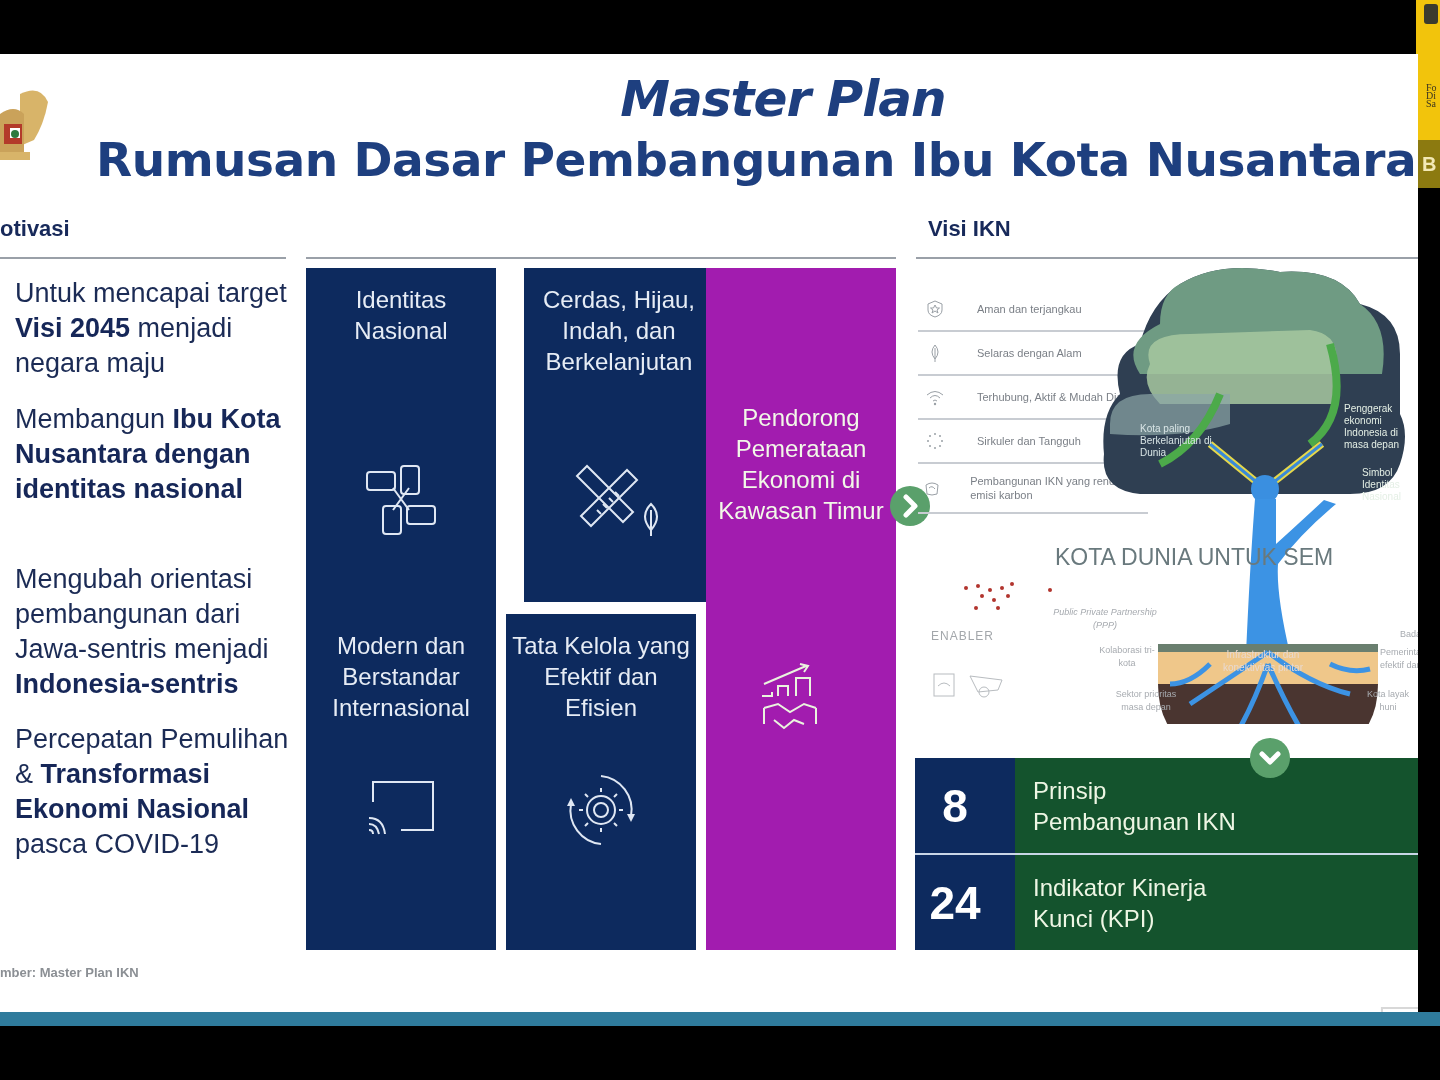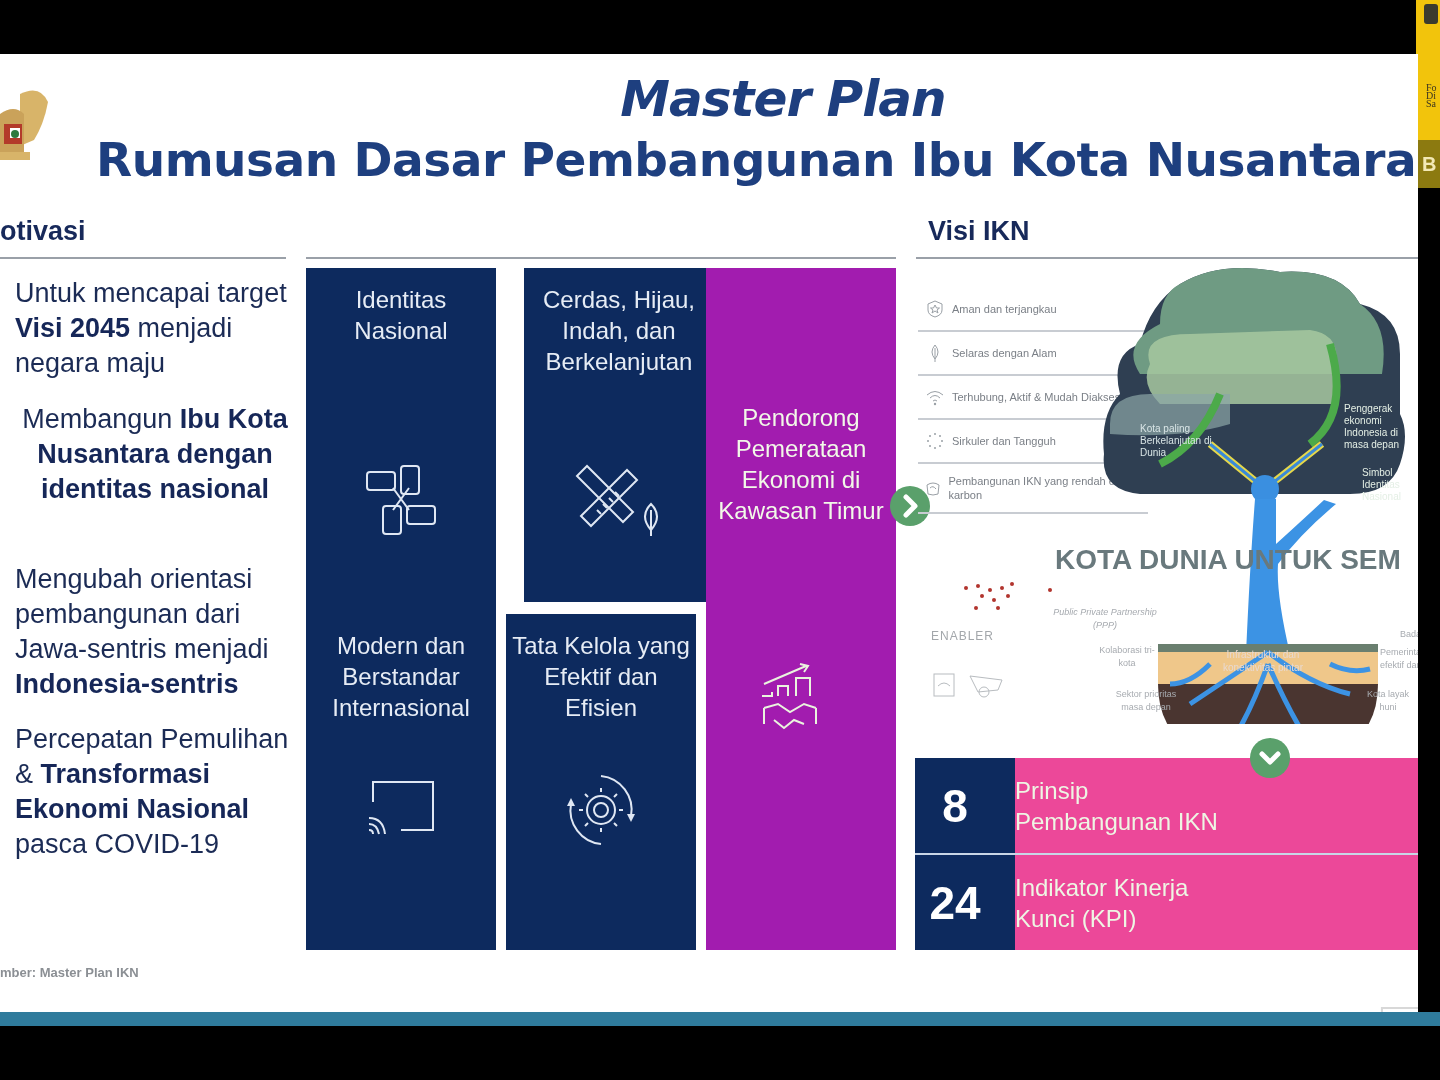--- a/index.html
+++ b/index.html
@@ -8,48 +8,48 @@
   .bottom-bar { position:absolute; left:0; top:1012px; width:1440px; height:14px; background:#2f7b9c; }
   .gold-panel { position:absolute; left:1416px; top:0; width:24px; height:188px; background:#f2c40c; }
   .gold-btn { position:absolute; left:1416px; top:140px; width:24px; height:48px; background:#8c7a10; color:#f3e9b5; font-weight:bold; font-size:20px; line-height:48px; padding-left:6px; box-sizing:border-box; overflow:hidden; }
   .gold-logo { position:absolute; left:1424px; top:4px; width:14px; height:20px; background:#3b3b2e; border-radius:3px; }
   .gold-text { position:absolute; left:1426px; top:84px; font-size:10px; line-height:8px; color:#3b3520; font-family:"Liberation Serif", serif; font-weight:normal; }
 
   .emblem { position:absolute; left:0; top:30px; width:52px; height:88px; }
   .title1 { position:absolute; left:0; width:1566px; top:16px; text-align:center; font-size:50px; font-weight:bold; font-style:italic; color:#1e3f7f; font-family:"DejaVu Sans", sans-serif; letter-spacing:-1px; }
   .title2 { position:absolute; left:96px; top:78px; font-size:47px; font-weight:bold; color:#1e3f7f; font-family:"DejaVu Sans", sans-serif; white-space:nowrap; letter-spacing:-0.5px; }
 
-  .col-head { position:absolute; top:162px; font-size:27px; font-weight:bold; color:#17295a; }
+  .col-head { position:absolute; top:162px; font-size:22px; font-weight:bold; color:#17295a; }
   .col-rule { position:absolute; top:203px; height:2px; background:#9aa0a8; }
 
   .motiv { position:absolute; left:15px; width:280px; color:#1b2b55; font-size:27px; line-height:35px; }
   .motiv b { font-weight:bold; color:#162758; }
 
   .card { position:absolute; background:#0d2a5e; color:#e6ecf5; text-align:center; box-sizing:border-box; }
   .card .label { font-size:24px; line-height:31px; padding-top:16px; }
   .card .ico { position:absolute; left:50%; transform:translateX(-50%); }
   .green-card { position:absolute; left:706px; top:214px; width:190px; height:682px; background:#a21caf; color:#f2f9e8; text-align:center; }
   .green-card .label { position:absolute; top:134px; width:100%; font-size:24px; line-height:31px; }
 
   .arrow-circle { position:absolute; left:890px; top:432px; width:40px; height:40px; border-radius:50%; background:#5aa06b; }
 
   .visi-list { position:absolute; left:918px; top:234px; width:230px; }
   .visi-item { position:relative; height:42px; border-bottom:2px solid #c8ccd2; display:flex; align-items:center; font-size:11px; color:#7a7f86; }
   .visi-item .vi { width:34px; display:flex; justify-content:center; align-items:center; }
-  .visi-item span.t { line-height:14px; }
+  .visi-item span.t { line-height:14px;margin-left:25px; }
 
   .tree-wrap { position:absolute; left:1100px; top:210px; width:318px; height:460px; }
-  .kota-dunia { position:absolute; left:1055px; top:490px; font-size:28px; color:#69797d; letter-spacing:0; white-space:nowrap;font-weight:bold; }
+  .kota-dunia { position:absolute; left:1055px; top:490px; font-size:23px; color:#69797d; letter-spacing:0; white-space:nowrap; }
   .enabler { position:absolute; left:931px; top:575px; font-size:12px; color:#a3a7ab; letter-spacing:1px; }
   .small-label { position:absolute; font-size:9px; color:#a7abb0; text-align:center; line-height:13px; }
 
   .kpi-box { position:absolute; left:915px; top:704px; width:503px; height:192px; }
   .kpi-row { position:absolute; left:0; width:503px; height:95px; display:flex; }
   .kpi-num { width:100px; background:#0d2a5e; color:#fff; font-size:46px; font-weight:bold; display:flex; align-items:center; justify-content:center; padding-right:20px; box-sizing:border-box; }
-  .kpi-text { flex:1; background:#ec4899; color:#eef6e4; font-size:24px; line-height:31px; padding-left:0; display:flex; flex-direction:column; justify-content:center; }
+  .kpi-text { flex:1; background:#14532d; color:#eef6e4; font-size:24px; line-height:31px; padding-left:18px; display:flex; flex-direction:column; justify-content:center; }
   .down-circle { position:absolute; left:1250px; top:684px; width:40px; height:40px; border-radius:50%; background:#5aa06b; }
 
   .source { position:absolute; left:0; top:911px; font-size:13px; color:#8b8f94; font-weight:bold; }
   .zoom-mark { position:absolute; left:1378px; top:940px; font-size:70px; color:#fff; -webkit-text-stroke:2px #d8d8d8; font-weight:bold; font-family:"DejaVu Sans", sans-serif; }
 </style>
 </head>
 <body>
 
 <div class="gold-panel"></div>
 <div class="gold-logo"></div>
@@ -72,21 +72,21 @@
 
   <div class="col-head" style="left:0;">otivasi</div>
   <div class="col-rule" style="left:0;width:286px;"></div>
   <div class="col-rule" style="left:306px;width:590px;"></div>
   <div class="col-head" style="left:928px;">Visi IKN</div>
   <div class="col-rule" style="left:916px;width:502px;"></div>
 
   <div class="motiv" style="top:222px;">
     <span>Untuk mencapai target </span><b>Visi 2045</b><span> menjadi negara maju</span>
   </div>
-  <div class="motiv" style="top:348px;text-align:center;">
+  <div class="motiv" style="top:348px;">
     <span>Membangun </span><b>Ibu Kota Nusantara dengan identitas nasional</b>
   </div>
   <div class="motiv" style="top:508px;">
     <span>Mengubah orientasi pembangunan dari Jawa-sentris menjadi </span><b>Indonesia-sentris</b>
   </div>
   <div class="motiv" style="top:668px;">
     <span>Percepatan Pemulihan &amp; </span><b>Transformasi Ekonomi Nasional</b><span> pasca COVID-19</span>
   </div>
 
   <div class="card" style="left:306px;top:214px;width:190px;height:386px;">

